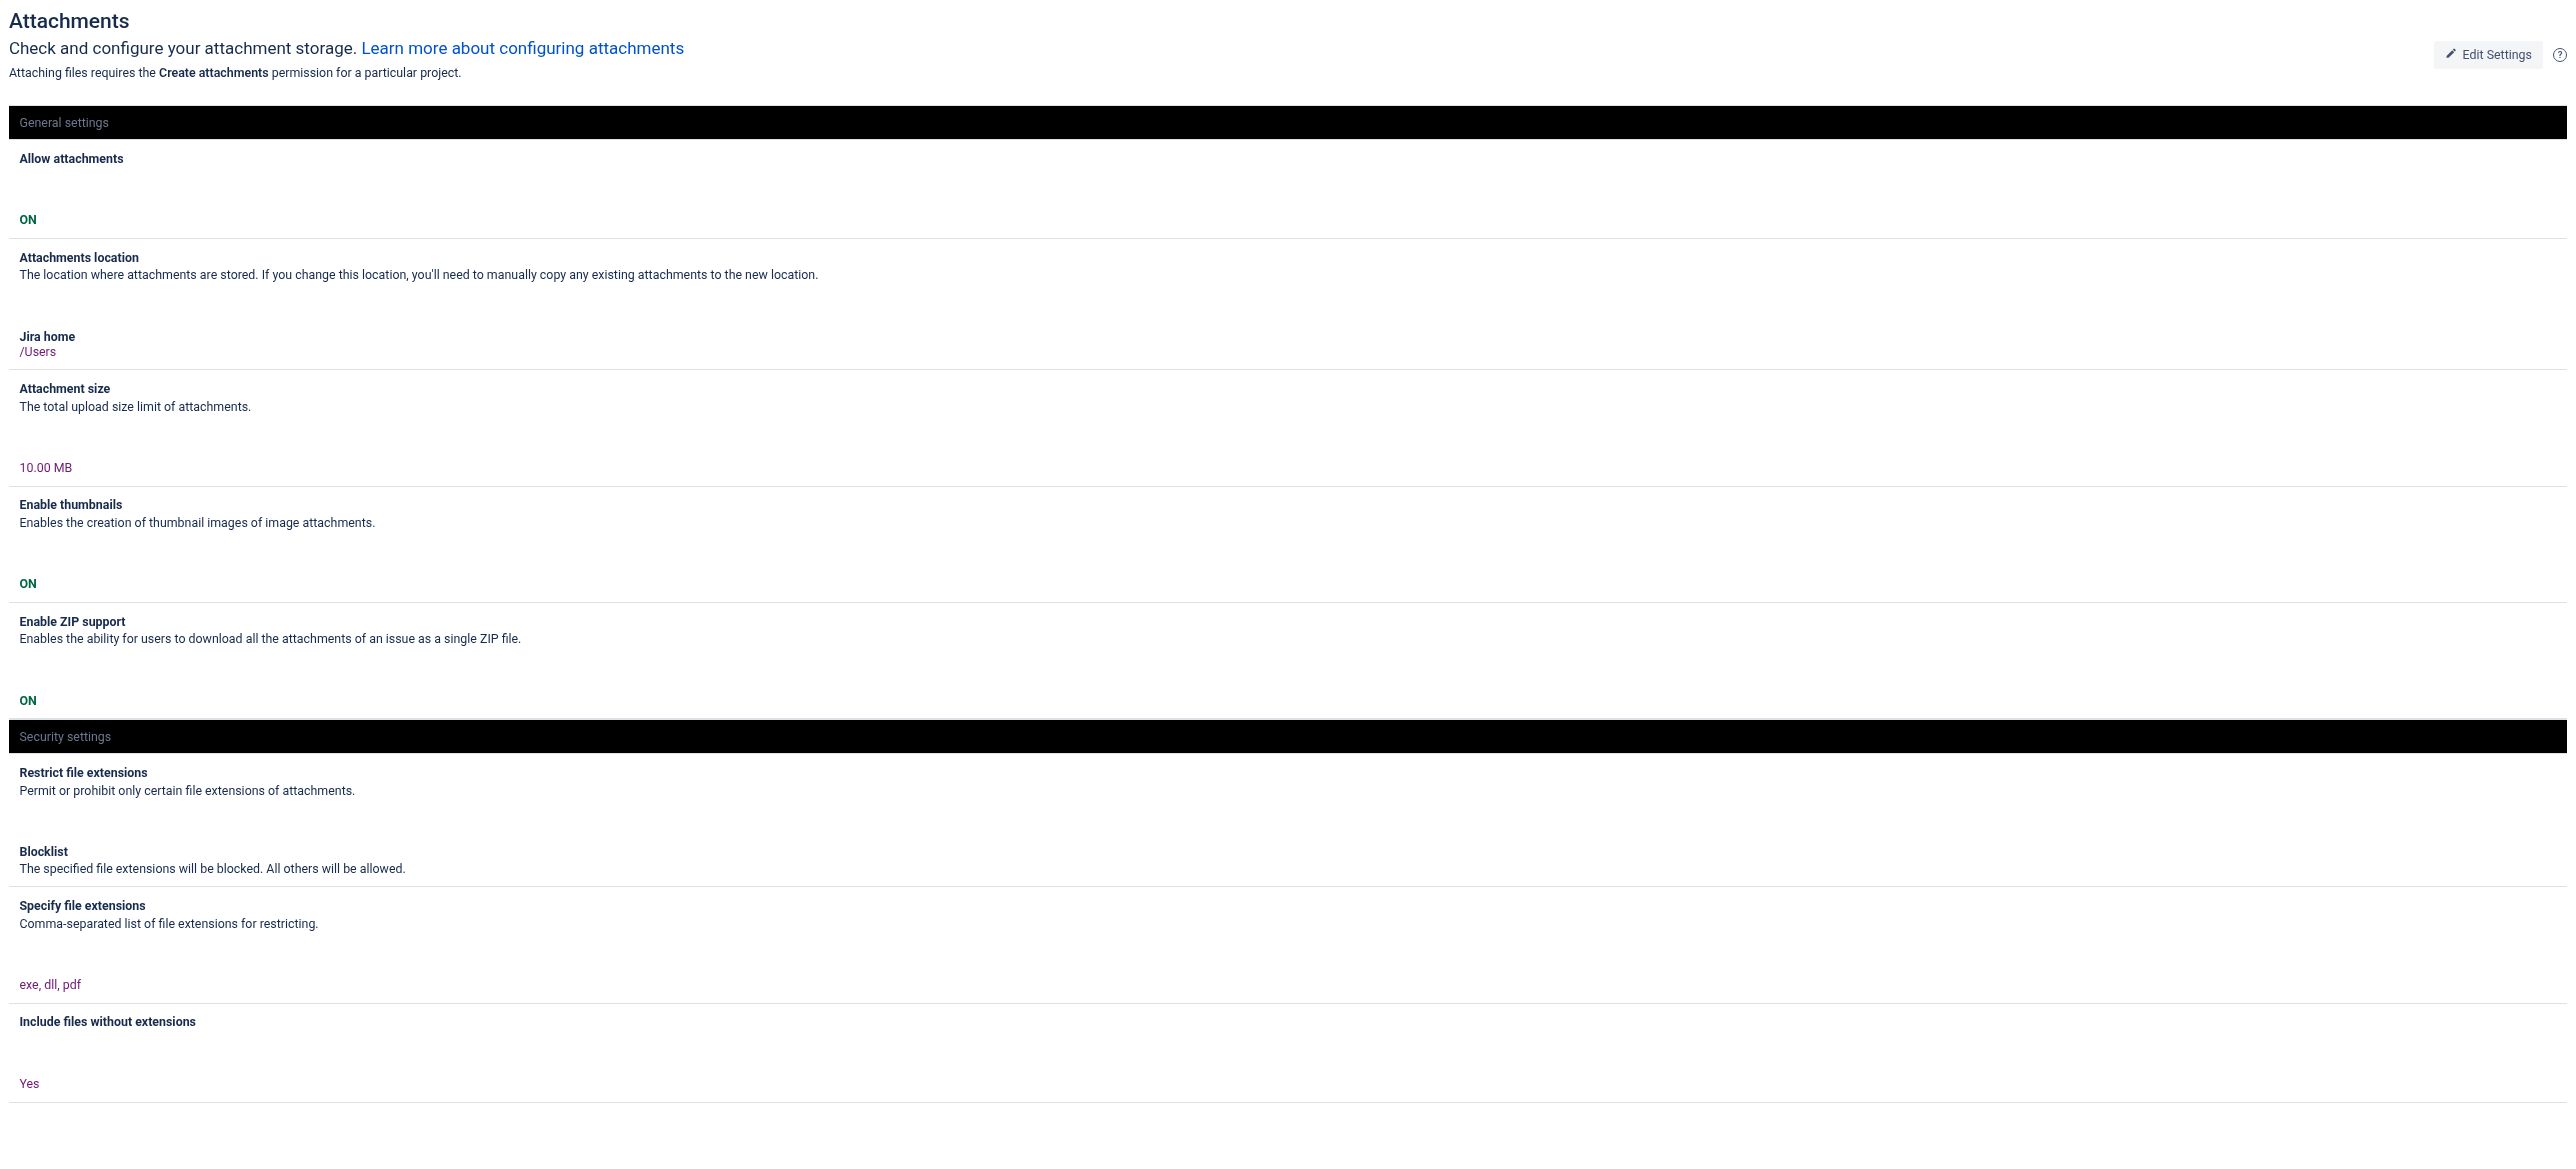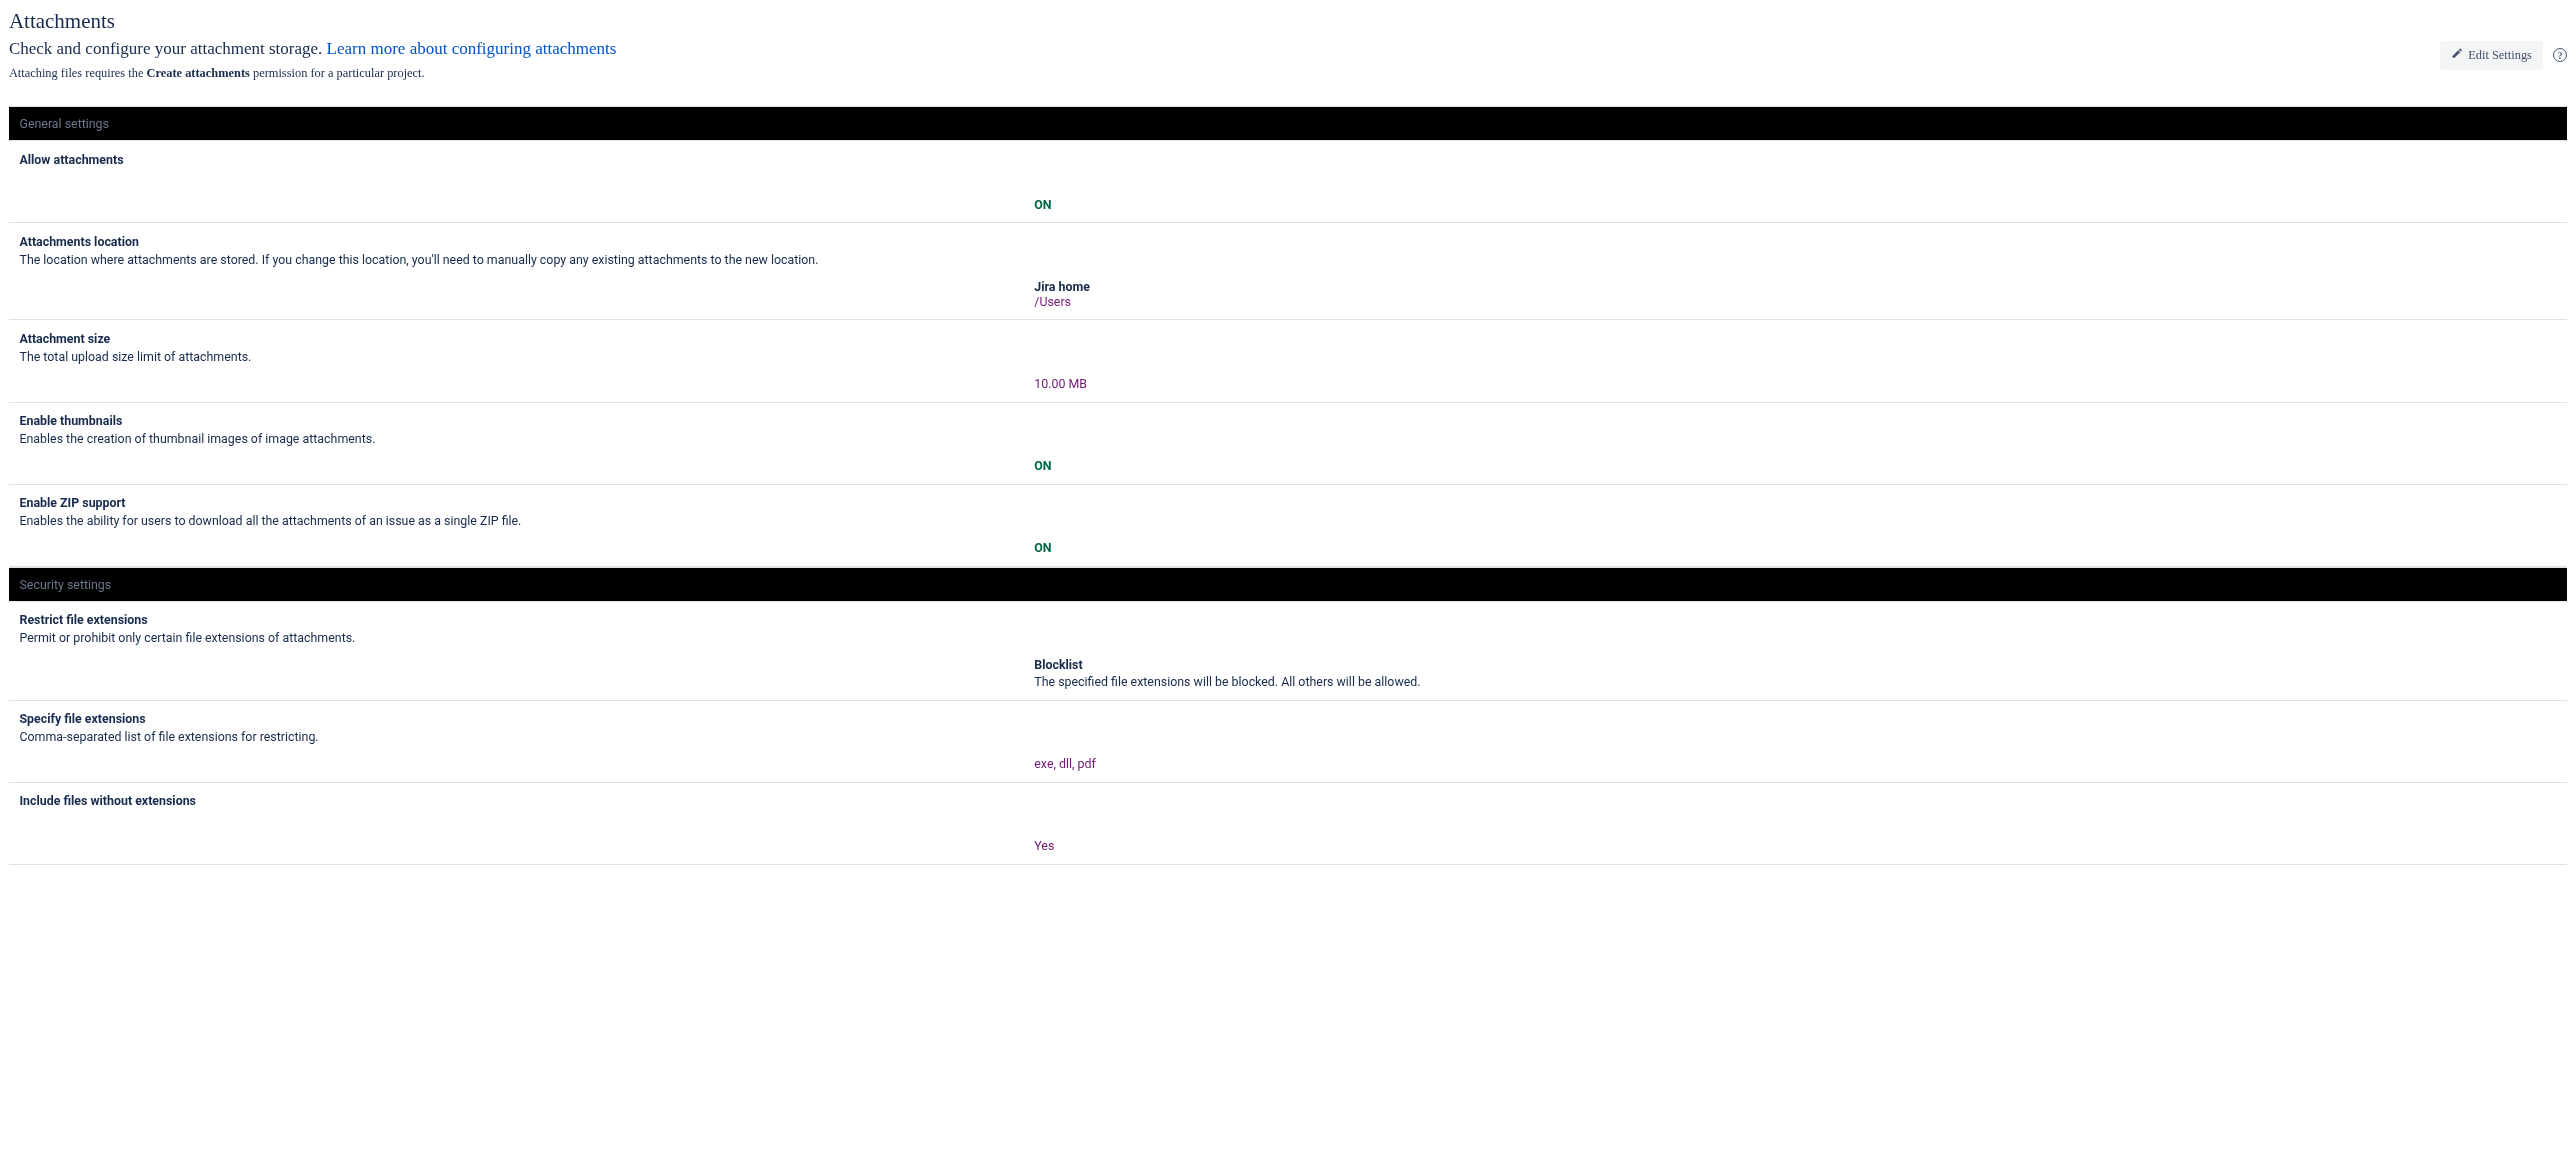--- a/index.html
+++ b/index.html
@@ -11,21 +11,20 @@
       font-family: -apple-system, BlinkMacSystemFont, "Segoe UI", Roboto, "Helvetica Neue", Arial, sans-serif;
       font-size: 12.4px;
       color: #172B4D;
       background: #fff;
       padding: 8.9px;
     }
     .header-row {
       display: flex;
       justify-content: flex-end;
       align-items: flex-start;
-      font-family: Liberation Serif, serif;
     }
     .header-left {
       flex: 1;
     }
     .header-right {
       display: flex;
       align-items: center;
       gap: 10.6px;
       margin-top: 32px;
     }
@@ -88,20 +87,21 @@
       padding: 8.9px 10.6px;
       font-size: 12.4px;
       color: #6B778C;
       border-top: 0.9px solid #DFE1E6;
       border-bottom: 0.9px solid #DFE1E6;
     }
     .setting-row {
       display: flex;
       padding: 10.6px;
       border-bottom: 0.9px solid #DFE1E6;
+      flex-direction: column;
     }
     .setting-label-col {
       width: 40%;
       padding-right: 17.7px;
     }
     .setting-value-col {
       width: 60%;
       margin-top: 45px;
     }
     .setting-label {

